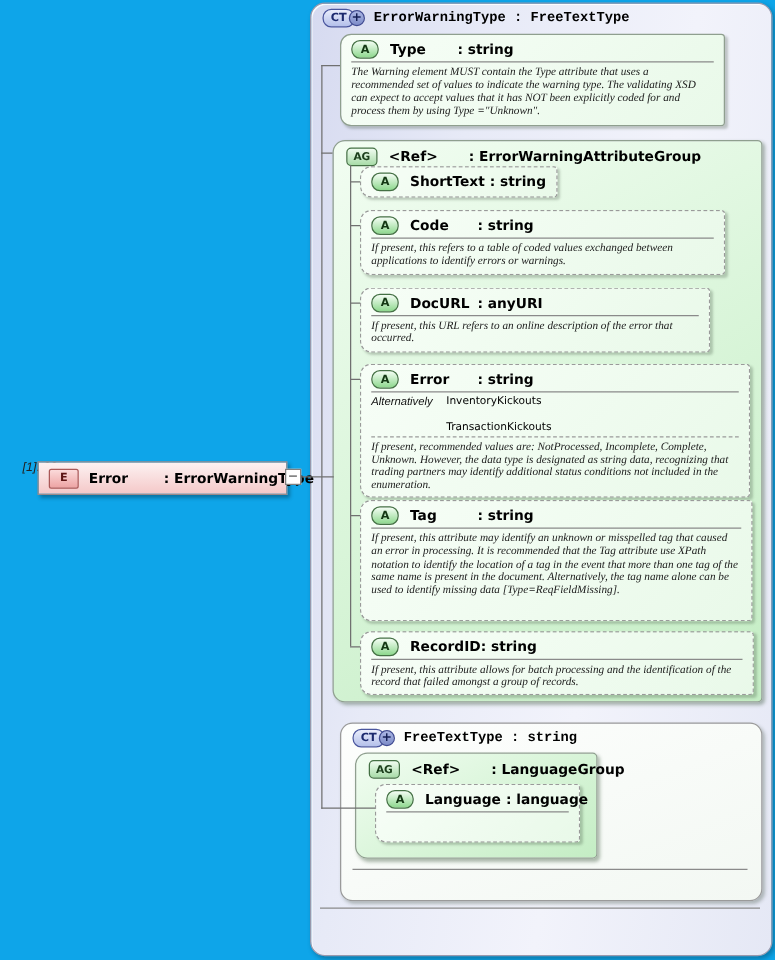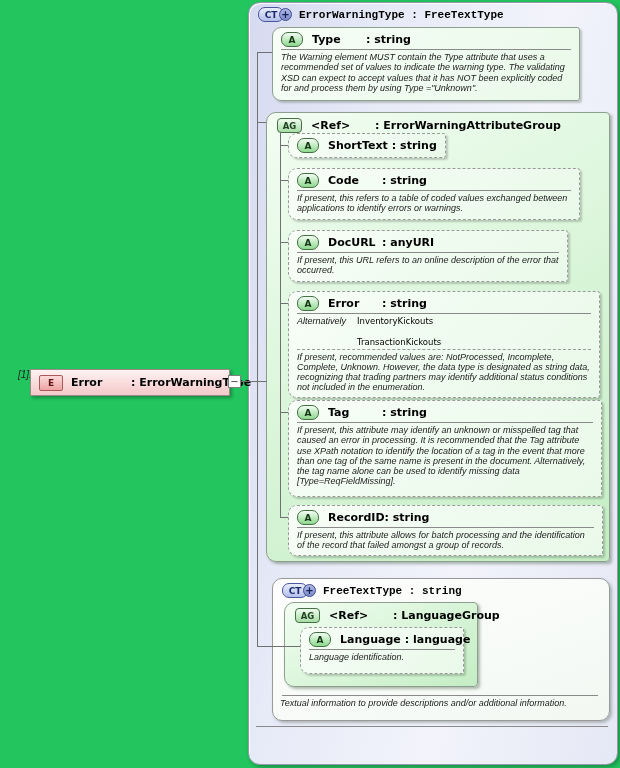--- a/index.html
+++ b/index.html
@@ -1,16 +1,16 @@
 <!DOCTYPE html>
 <html><head>
 <meta charset="utf-8">
 <style>
   html,body{margin:0;padding:0;background:#ffffff;}
-  .page{position:relative;width:620px;height:768px;background:#22c55e;overflow:hidden;
+  .page{position:relative;width:620px;height:768px;background:#0ea5e9;overflow:hidden;
         font-family:"DejaVu Sans","Liberation Sans",sans-serif;}
   .abs{position:absolute;}
   
   .ct-outer{background:linear-gradient(100deg,#d6daf0 0%,#e7eaf7 28%,#f2f3fb 62%,#e5e8f5 100%);
             border:1px solid #9898ac;border-radius:12px;
             box-shadow:2px 2px 4px rgba(0,0,0,.28), inset 1px 1px 0 rgba(255,255,255,.85);}
   .ft-box{background:linear-gradient(160deg,#fdfefd 0%,#f3f8f3 100%);
           border:1px solid #9a9a9a;border-radius:10px;box-shadow:2px 2px 3px rgba(40,60,40,.3);}
   .ag-box{background:linear-gradient(150deg,#f2fdf2 0%,#dcf6dc 45%,#c4edc4 100%);
           border:1px solid #8f9f8f;border-radius:10px 4px 4px 10px;box-shadow:2px 2px 3px rgba(30,60,30,.35);}
@@ -38,21 +38,21 @@
            width:24px;height:13px;border:1px solid #4a569e;border-radius:7px;
            background:linear-gradient(#e9edfb,#b4c0ea);font-size:9px;font-weight:bold;color:#1c2a6e;}
   .icon-plus{display:inline-flex;align-items:center;justify-content:center;flex:none;
              width:11px;height:11px;border:1px solid #3f4a90;border-radius:50%;
              background:linear-gradient(#aab6e4,#7d8cc8);font-size:10px;font-weight:bold;color:#141f55;
              margin-left:-5px;line-height:1;}
   .icon-e{display:inline-flex;align-items:center;justify-content:center;flex:none;
           width:22px;height:14px;border:1px solid #aa5858;border-radius:2px;
           background:linear-gradient(#fbdada,#eda4a4);font-size:9px;font-weight:bold;color:#5c1414;}
   
-  .doc{font-family:Liberation Sans, sans-serif;font-style:italic;font-size:9px;line-height:10.3px;
+  .doc{font-family:Liberation Serif, serif;font-style:italic;font-size:9px;line-height:10.3px;
        color:#1a1a1a;padding:2px 8px 4px 8px;}
   .doc-abs{position:absolute;font-family:"Liberation Sans",sans-serif;font-style:italic;font-size:9px;
            line-height:10.3px;color:#1a1a1a;}
   .sep{border-top:1px solid #8a8a8a;margin:0 8px;}
   .sep-dash{border-top:1px dashed #9a9a9a;margin:0 8px;}
   .sep-abs{position:absolute;border-top:1px solid #8a8a8a;}
   .enum-row{display:flex;align-items:flex-start;padding:2px 8px 1px 8px;}
   .enum-label{font-family:"Liberation Sans",sans-serif;font-style:italic;font-size:9px;color:#111;
               display:inline-block;min-width:52px;margin-right:8px;}
   .enum-vals{font-size:8.5px;font-weight:normal;line-height:10.5px;color:#000;white-space:pre-line;}
@@ -180,25 +180,23 @@
     </div>
   </div>
 
   <div class="attr-box" style="left:300px;top:627px;width:162px;min-height:45px">
     <div class="box-header">
       <span class="icon-a">A</span>
       <span class="hname">Language</span>
       <span class="hname" style="margin-left:4px">: language</span>
     </div>
     <div class="sep"></div>
-    <div class="doc">Language identification.</div>
   </div>
 
   <div class="sep-abs" style="left:282px;top:695px;width:316px"></div>
-  <div class="doc-abs" style="left:280px;top:698px;width:324px">Textual information to provide descriptions and/or additional information.</div>
 
   <div class="sep-abs" style="left:256px;top:726px;width:352px"></div>
 
   <div class="occurs" style="left:18px;top:369px">[1]..99</div>
   <div class="ebox" style="left:30px;top:369px;width:182px;height:25px">
     <span class="icon-e">E</span>
     <span class="ename">Error</span>
     <span class="etype">: ErrorWarningType</span>
   </div>
   <div class="toggle" style="left:228px;top:375px">−</div>

